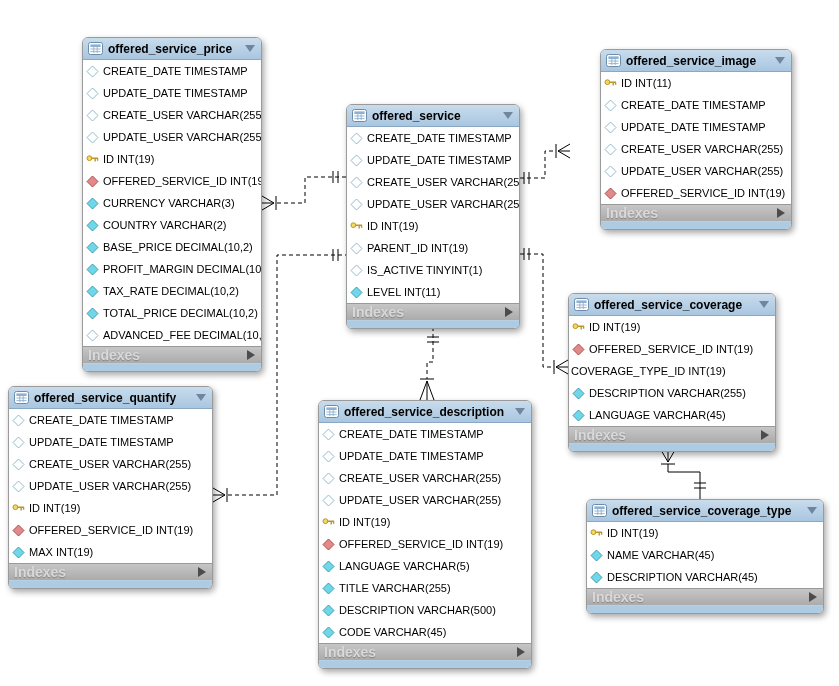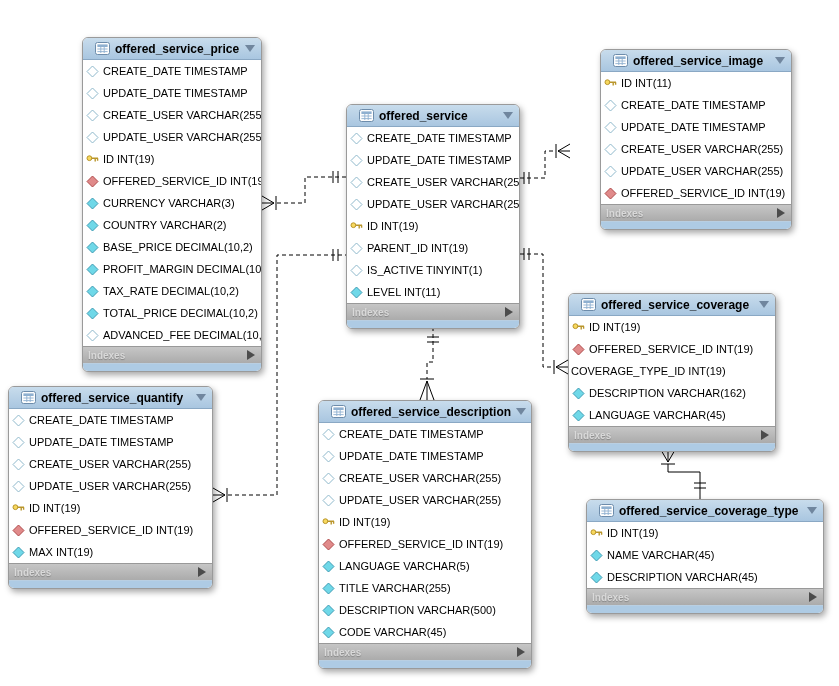--- a/index.html
+++ b/index.html
@@ -15,21 +15,21 @@
     font-family:"Liberation Sans","DejaVu Sans",sans-serif;
   }
   #wires{position:absolute;left:0;top:0;width:839px;height:686px;}
   .db-table{
     position:absolute;border:1px solid var(--table-border);border-radius:6px;
     background:var(--body-bg);
     box-shadow:2px 3px 6px rgba(0,0,0,0.35);
     font-size:11px;color:#000;
   }
   .tbl-header{
-    height:22px;display:flex;align-items:center;gap:5px;padding:0 4px 0 12px;
+    height:22px;display:flex;align-items:center;gap:5px;padding:0 4px 0 5px;
     background:linear-gradient(to bottom,var(--header-bg-top),var(--header-bg));
     border-bottom:1px solid var(--header-border);
     border-radius:5px 5px 0 0;
   }
   .tbl-icon{width:15px;height:13px;flex:0 0 auto;display:flex;}
   .tbl-title{font-weight:bold;font-size:12px;white-space:nowrap;flex:1 1 auto;}
   .tbl-caret{
     width:0;height:0;border-left:5px solid transparent;border-right:5px solid transparent;
     border-top:7px solid #70869e;margin-right:2px;flex:0 0 auto;
   }
@@ -40,21 +40,21 @@
   }
   .col-icon{width:13px;height:13px;flex:0 0 auto;display:flex;align-items:center;}
   .col-icon svg{width:13px;height:13px;}
   .col-label{white-space:nowrap;letter-spacing:0;}
   .tbl-footer{
     height:17px;display:flex;align-items:center;justify-content:space-between;
     padding:0 6px 0 5px;
     background:linear-gradient(to bottom,var(--footer-bg-top),var(--footer-bg));
     border-top:1px solid #999;
   }
-  .footer-label{font-weight:bold;font-size:10px;color:var(--footer-text);text-shadow:0 1px 1px rgba(0,0,0,0.25);}
+  .footer-label{font-weight:bold;font-size:14px;color:var(--footer-text);text-shadow:0 1px 1px rgba(0,0,0,0.25);}
   .footer-arrow{
     width:0;height:0;border-top:5px solid transparent;border-bottom:5px solid transparent;
     border-left:8px solid #4c4c4c;
   }
   .tbl-strip{height:8px;background:var(--strip-bg);border-radius:0 0 5px 5px;border-top:1px solid #b9cfe2;}
 </style>
 </head>
 <body>
 
 <div id="canvas">
@@ -397,21 +397,21 @@
         <div class="col-row" style="padding-left: 2px;">
 
     <span class="col-label">COVERAGE_TYPE_ID INT(19)</span>
   </div>
         <div class="col-row">
     <span class="col-icon">
             <svg viewBox="0 0 13 13" xmlns="http://www.w3.org/2000/svg">
               <polygon points="6.5,1 12,6.5 6.5,12 1,6.5" fill="#6fd8e8" stroke="#3f9cb4" stroke-width="1"></polygon>
             </svg>
           </span>
-    <span class="col-label">DESCRIPTION VARCHAR(162)</span>
+    <span class="col-label">DESCRIPTION VARCHAR(255)</span>
   </div>
         <div class="col-row">
     <span class="col-icon">
             <svg viewBox="0 0 13 13" xmlns="http://www.w3.org/2000/svg">
               <polygon points="6.5,1 12,6.5 6.5,12 1,6.5" fill="#6fd8e8" stroke="#3f9cb4" stroke-width="1"></polygon>
             </svg>
           </span>
     <span class="col-label">LANGUAGE VARCHAR(45)</span>
   </div>
       </div>

